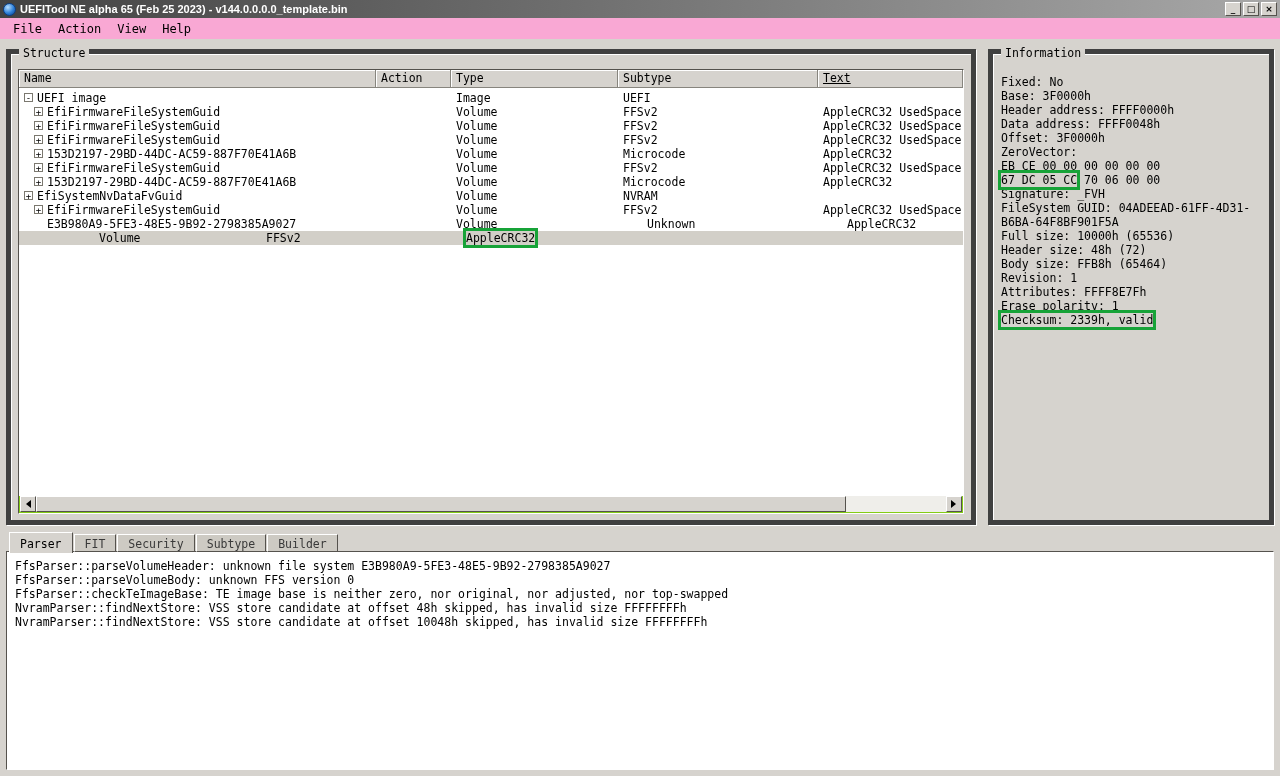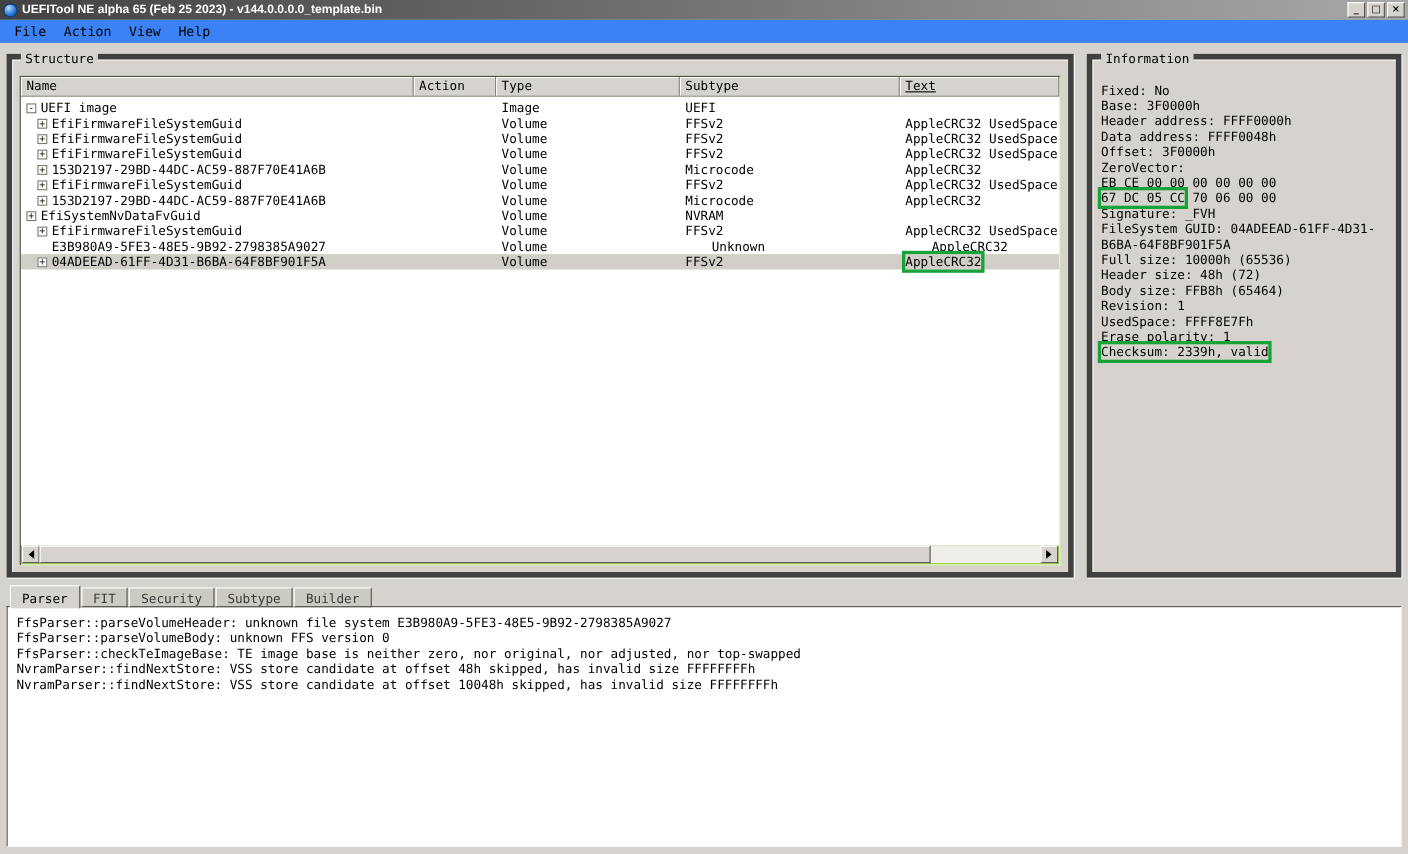--- a/index.html
+++ b/index.html
@@ -16,21 +16,21 @@
   .title-text { color:#fff; font:bold 11px "Liberation Sans",sans-serif; flex:1 1 auto;
     white-space:nowrap; overflow:hidden; }
   .win-buttons { display:flex; gap:2px; flex:0 0 auto; }
   .winbtn { width:16px; height:14px; background:#d6d3ce; border:1px solid;
     border-color:#ffffff #55524d #55524d #ffffff;
     display:flex; align-items:center; justify-content:center;
     font:bold 9px/9px "DejaVu Sans",sans-serif; color:#000; }
 
   
   .menubar { position:absolute; left:0; top:18px; right:0; height:21px;
-    background:#3b82f6; display:flex; align-items:center; padding-left:5px; }
+    background:#f9a8d4; display:flex; align-items:center; padding-left:5px; }
   .menu-item { font-size:12px; padding:2px 8px; }
 
   
   .groupbox { position:absolute; border:5px solid #404040;
     box-shadow:inset 1px 1px 0 #ffffff, 1px 1px 0 #ffffff; }
   .gb-structure { left:6px; top:49px; width:970px; height:476px; }
   .gb-info { left:988px; top:49px; width:286px; height:476px; }
   .group-label { position:absolute; top:-8px; left:8px; background:#d6d3ce;
     padding:0 4px; font-size:11.5px; line-height:14px; }
 
@@ -189,21 +189,20 @@
           <div class="tcell" style="flex: 1 1 auto;"><span>AppleCRC32 UsedSpace</span></div>
         </div>
         <div class="trow">
           <div class="tcell" style="flex: 0 0 357px; padding-left: 15px;"><span class="glyph none"></span><span>E3B980A9-5FE3-48E5-9B92-2798385A9027</span></div>
           <div class="tcell" style="flex: 0 0 75px;"></div>
           <div class="tcell" style="flex: 0 0 167px;">Volume</div>
           <div class="tcell" style="flex: 0 0 200px; margin-left: 24px;">Unknown</div>
           <div class="tcell" style="flex: 1 1 auto;"><span>AppleCRC32</span></div>
         </div>
         <div class="trow selected">
-          <div class="tcell" style="flex: 0 0 357px; padding-left: 15px;"><span class="glyph">+</span><span>04ADEEAD-61FF-4D31-B6BA-64F8BF901F5A</span></div>
           <div class="tcell" style="flex: 0 0 75px;"></div>
           <div class="tcell" style="flex: 0 0 167px;">Volume</div>
           <div class="tcell" style="flex: 0 0 200px;">FFSv2</div>
           <div class="tcell" style="flex: 1 1 auto;"><span class="gbox">AppleCRC32</span></div>
         </div>
       </div>
     <div class="hscroll">
       <span class="scroll-btn">
           <span class="tri tri-left"></span>
         </span>
@@ -226,21 +225,21 @@
       <div class="info-line"><span>Offset: 3F0000h</span></div>
       <div class="info-line"><span>ZeroVector:</span></div>
       <div class="info-line"><span>EB CE 00 00 00 00 00 00</span></div>
       <div class="info-line"><span class="gbox">67 DC 05 CC</span><span> 70 06 00 00</span></div>
       <div class="info-line"><span>Signature: _FVH</span></div>
       <div class="info-line"><span>FileSystem GUID: 04ADEEAD-61FF-4D31-B6BA-64F8BF901F5A</span></div>
       <div class="info-line"><span>Full size: 10000h (65536)</span></div>
       <div class="info-line"><span>Header size: 48h (72)</span></div>
       <div class="info-line"><span>Body size: FFB8h (65464)</span></div>
       <div class="info-line"><span>Revision: 1</span></div>
-      <div class="info-line"><span>UsedSpace: FFFF8E7Fh</span></div>
+      <div class="info-line"><span>Attributes: FFFF8E7Fh</span></div>
       <div class="info-line"><span>Erase polarity: 1</span></div>
       <div class="info-line"><span class="gbox">Checksum: 2339h, valid</span></div>
     </div>
 </div>
 
 <div class="tabbar" id="tabbar">
     <div class="tab active">Parser</div>
     <div class="tab">FIT</div>
     <div class="tab">Security</div>
     <div class="tab">Subtype</div>

